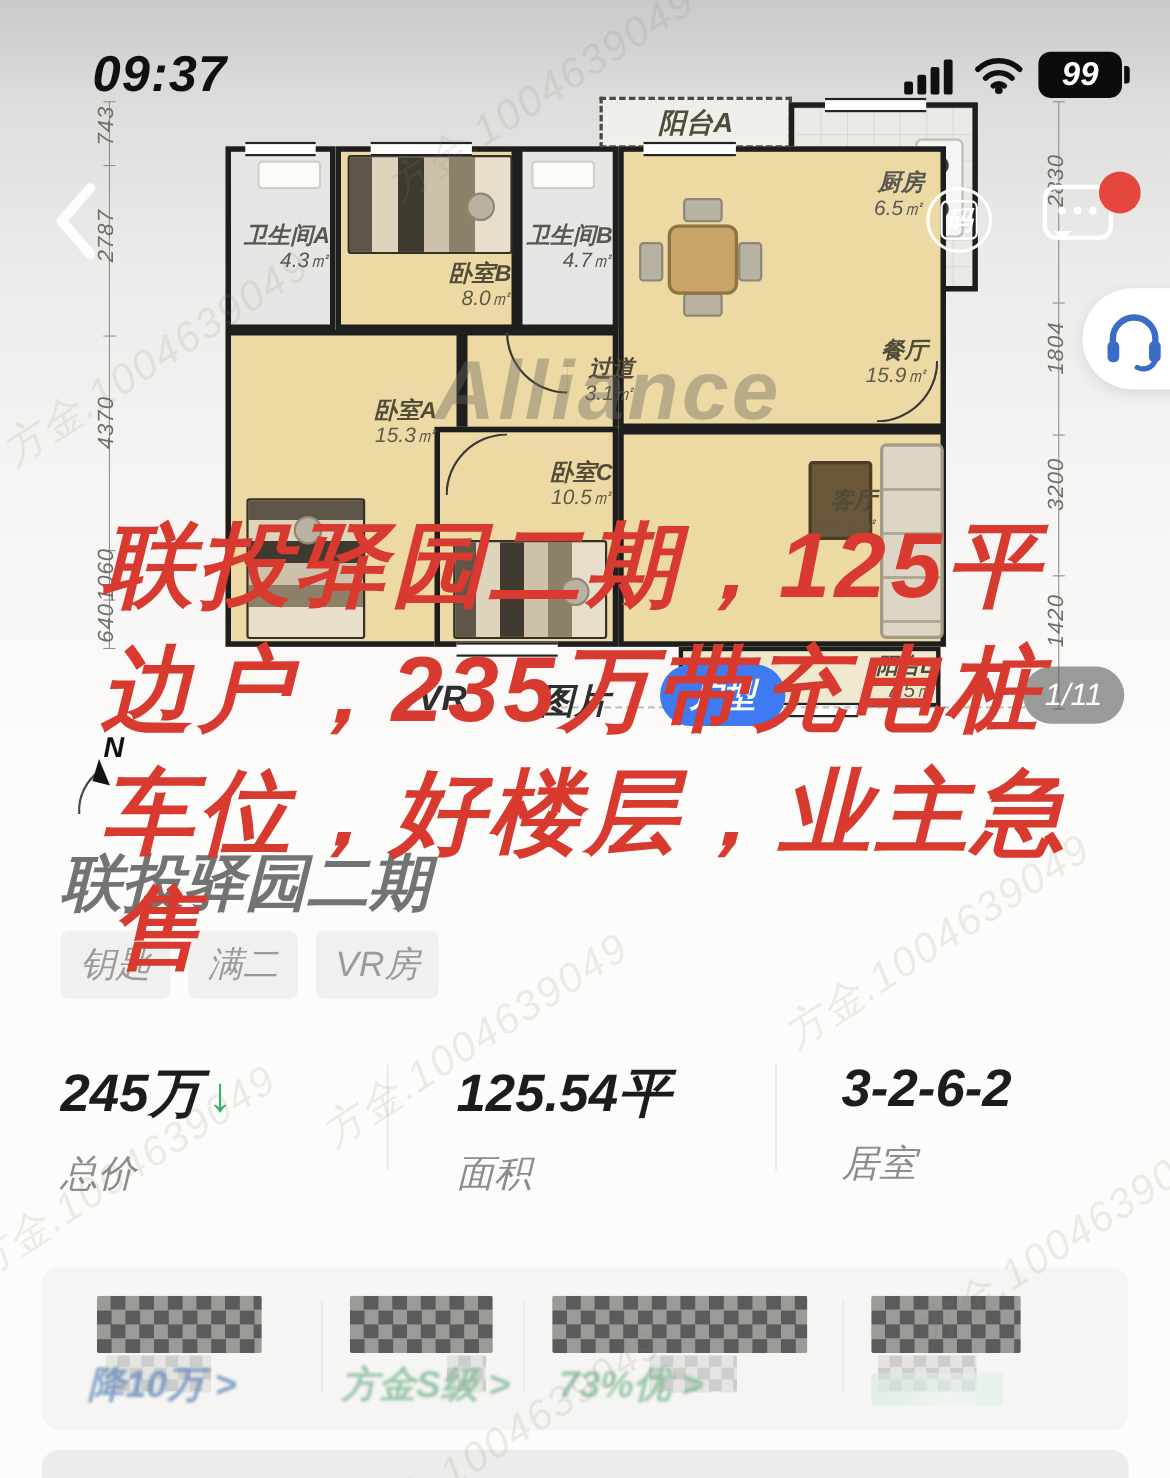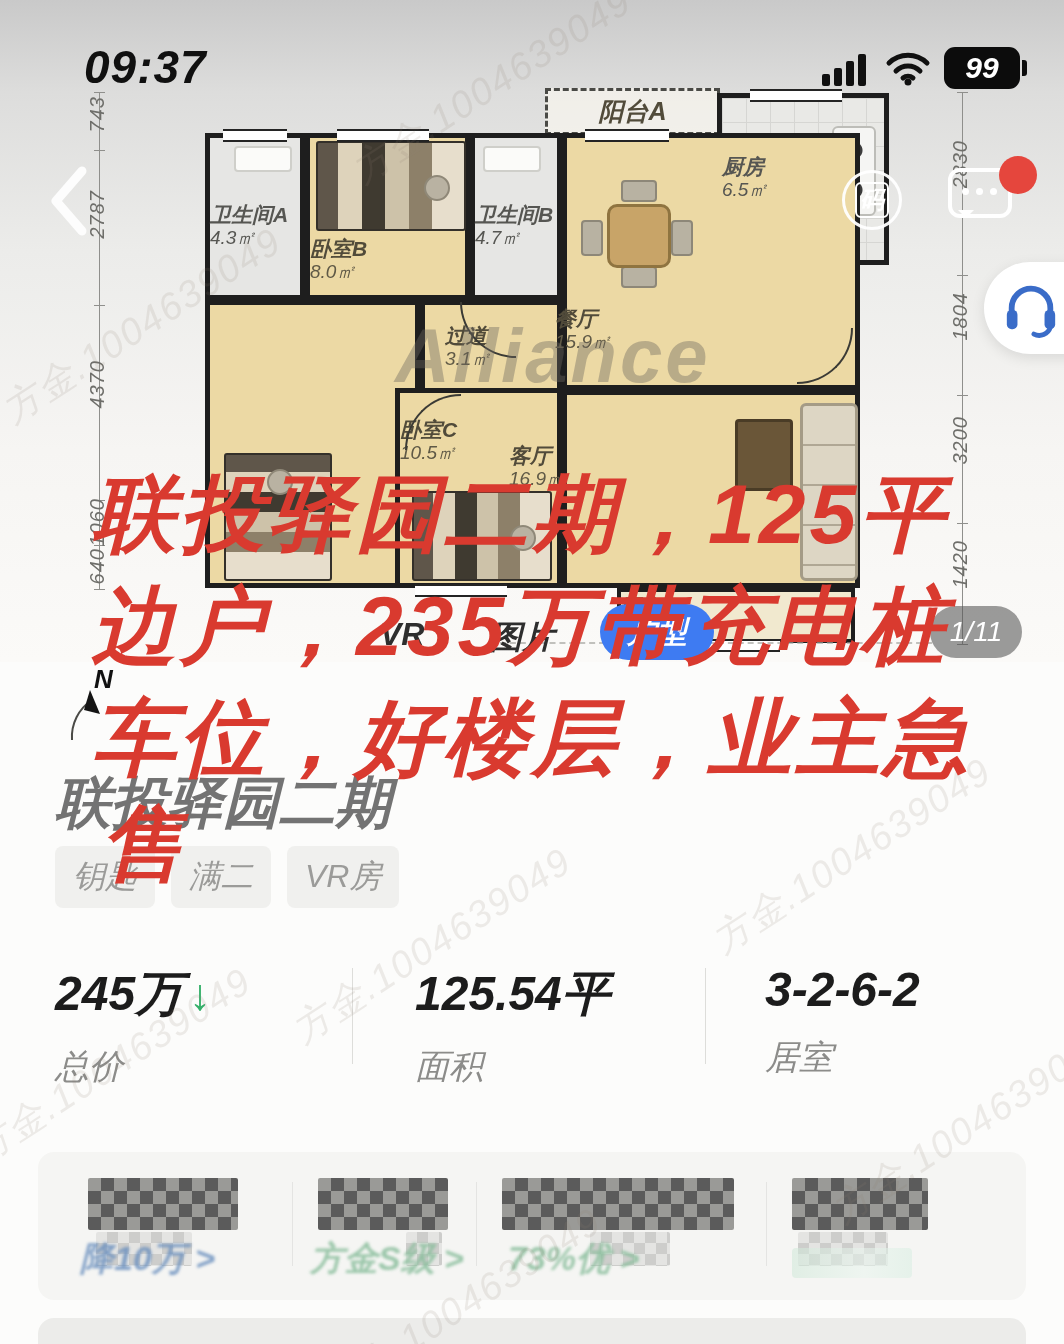--- a/index.html
+++ b/index.html
@@ -20,21 +20,21 @@
   .batt{position:absolute;left:944px;top:47px;width:76px;height:42px;background:#0c0c0c;border-radius:11px;
     display:flex;align-items:center;justify-content:center;z-index:30;}
   .batt span{color:#fff;font-size:30px;font-weight:700;}
   .batt::after{content:"";position:absolute;right:-7px;top:13px;width:5px;height:16px;background:#0c0c0c;border-radius:0 3px 3px 0;}
 
   
   .plan{position:absolute;left:205px;top:88px;width:685px;height:557px;z-index:2;}
   .room{position:absolute;box-sizing:border-box;border:5px solid #1e1e1e;}
   .tan{background:#ecd9a4;}
   .gray{background:#e6e6e4;}
-  .lbl{position:absolute;left:0;width:100%;text-align:left;line-height:1.2;z-index:3;}
+  .lbl{position:absolute;left:0;width:100%;text-align:right;line-height:1.2;z-index:3;}
   .rname{display:block;font-size:21px;font-weight:700;color:#514b3a;}
   .rarea{display:block;font-size:19px;color:#5f5946;}
   .gray .rname,.gray .rarea{color:#565652;}
   .balcA{left:340px;top:0;width:175px;height:47px;border:3px dashed #4a4a46;background:rgba(250,248,240,.65);
     display:flex;align-items:center;justify-content:center;}
   .balcA .rname{font-size:25px;}
   .kitchen{left:512px;top:5px;width:172px;height:172px;
     background-image:linear-gradient(#d6d6d3 1px,transparent 1px),linear-gradient(90deg,#d6d6d3 1px,transparent 1px);
     background-size:24px 24px;background-color:#e9e9e6;}
   .kitchen .lbl{top:56px;padding-right:44px;box-sizing:border-box;}
@@ -225,20 +225,24 @@
         </div>
     </div>
     <div class="room tan corr">
       <div class="lbl">
           <span class="rname">过道</span>
           <span class="rarea">3.1㎡</span>
         </div>
     </div>
     <div class="room tan bedA">
       <div class="bed bedv"></div>
+      <div class="lbl">
+          <span class="rname">卧室A</span>
+          <span class="rarea">15.3㎡</span>
+        </div>
     </div>
     <div class="room tan bedC">
       <div class="bed"></div>
       <div class="lbl">
           <span class="rname">卧室C</span>
           <span class="rarea">10.5㎡</span>
         </div>
     </div>
     <div class="room tan living">
       <div class="tv"></div>

